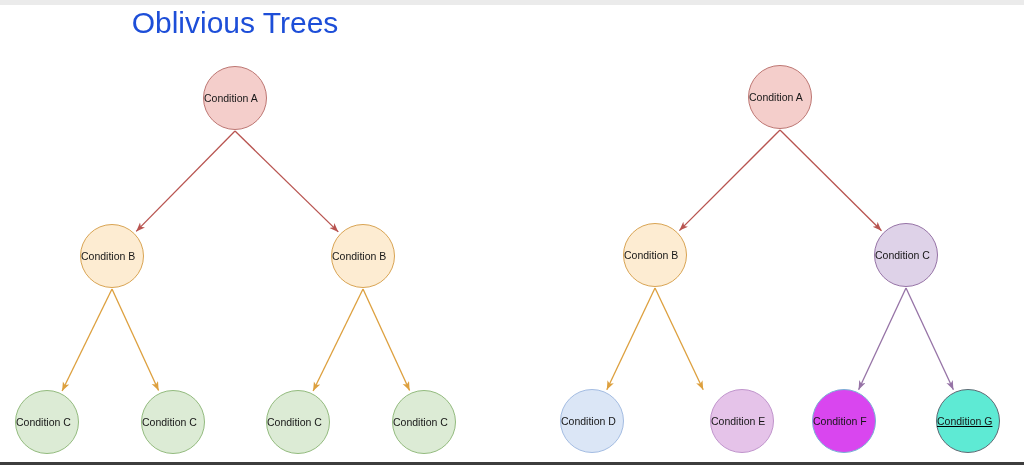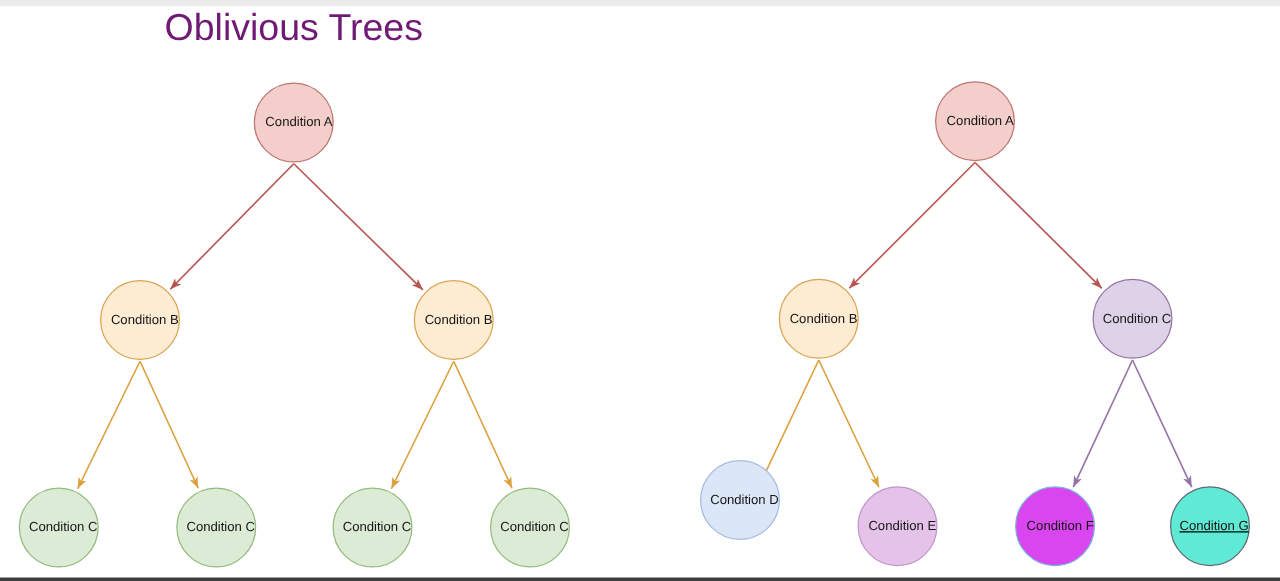--- a/index.html
+++ b/index.html
@@ -2,25 +2,25 @@
 <html><head>
 <meta charset="utf-8">
 <style>
   html,body{margin:0;padding:0;background:#fff;}
   .stage{position:relative;width:1024px;height:465px;background:#ffffff;overflow:hidden;
          font-family:"Liberation Sans","DejaVu Sans",sans-serif;}
   .top-strip{position:absolute;top:0;left:0;width:1024px;height:5px;background:#ebebeb;}
   .bottom-bar{position:absolute;bottom:0;left:0;width:1024px;height:3px;background:#3d3d3d;}
   #edge-layer{position:absolute;top:0;left:0;}
   .tree-title{position:absolute;top:6px;margin:0;width:400px;text-align:center;
-              font-size:30px;font-weight:400;color:#701a75;}
+              font-size:30px;font-weight:400;color:#1d4ed8;}
   .title-oblivious{left:35px;}
   .title-regular{left:580px;}
   .node{position:absolute;border:1px solid #999;border-radius:50%;box-sizing:border-box;
-        display:flex;align-items:center;justify-content:flex-end;}
+        display:flex;align-items:center;justify-content:flex-start;}
   .node-label{font-size:10.5px;color:#161616;white-space:nowrap;}
 </style>
 </head>
 <body>
 
 <div class="stage">
   <div class="top-strip"></div>
 
   <h1 class="tree-title title-oblivious">Oblivious Trees</h1>
 
@@ -74,24 +74,24 @@
 
   <div class="node" style="left: 748px; top: 65px; width: 64px; height: 64px; background: rgb(244, 206, 203); border-color: rgb(189, 118, 114);">
     <span class="node-label">Condition A</span>
   </div>
   <div class="node" style="left: 623px; top: 223px; width: 64px; height: 64px; background: rgb(253, 236, 210); border-color: rgb(217, 164, 83);">
     <span class="node-label">Condition B</span>
   </div>
   <div class="node" style="left: 874px; top: 223px; width: 64px; height: 64px; background: rgb(222, 210, 232); border-color: rgb(150, 115, 166);">
     <span class="node-label">Condition C</span>
   </div>
-  <div class="node" style="left: 560px; top: 368px; width: 64px; height: 64px; background: rgb(219, 230, 246); border-color: rgb(163, 188, 226);">
+  <div class="node" style="left: 560px; top: 389px; width: 64px; height: 64px; background: rgb(219, 230, 246); border-color: rgb(163, 188, 226);">
     <span class="node-label">Condition D</span>
   </div>
-  <div class="node" style="left: 686px; top: 389px; width: 64px; height: 64px; background: rgb(229, 195, 233); border-color: rgb(192, 148, 204);">
+  <div class="node" style="left: 710px; top: 389px; width: 64px; height: 64px; background: rgb(229, 195, 233); border-color: rgb(192, 148, 204);">
     <span class="node-label">Condition E</span>
   </div>
   <div class="node" style="left: 812px; top: 389px; width: 64px; height: 64px; background: #d946ef; border-color: rgb(121, 177, 213);">
     <span class="node-label">Condition F</span>
   </div>
   <div class="node" style="left: 936px; top: 389px; width: 64px; height: 64px; background: #5eead4; border-color: rgb(93, 105, 115); text-decoration: underline;">
     <span class="node-label">Condition G</span>
   </div>
 
   <div class="bottom-bar"></div>

